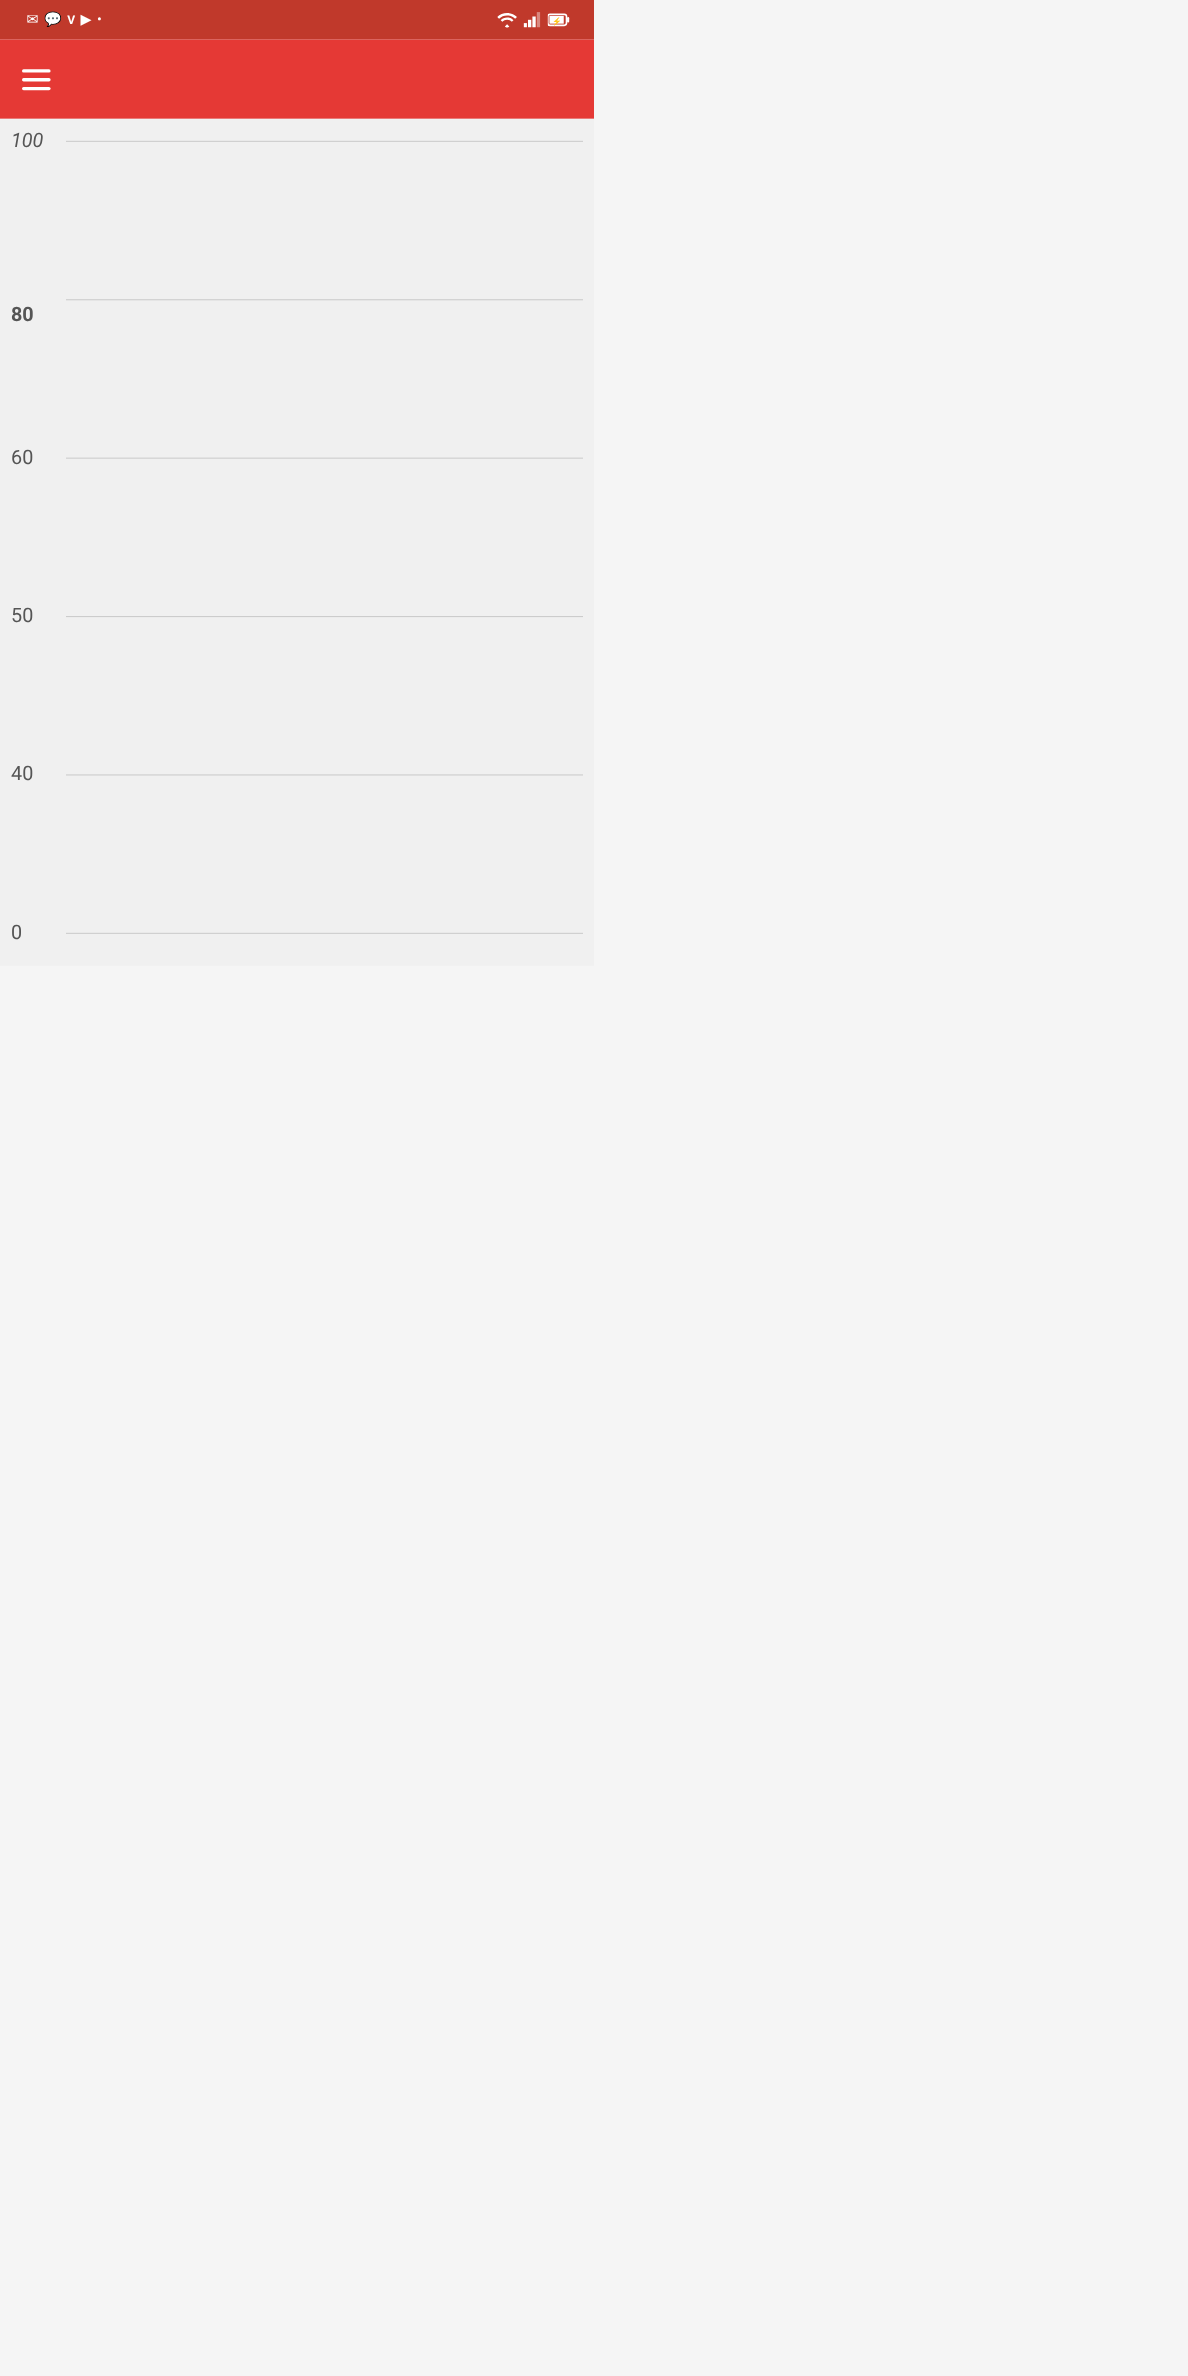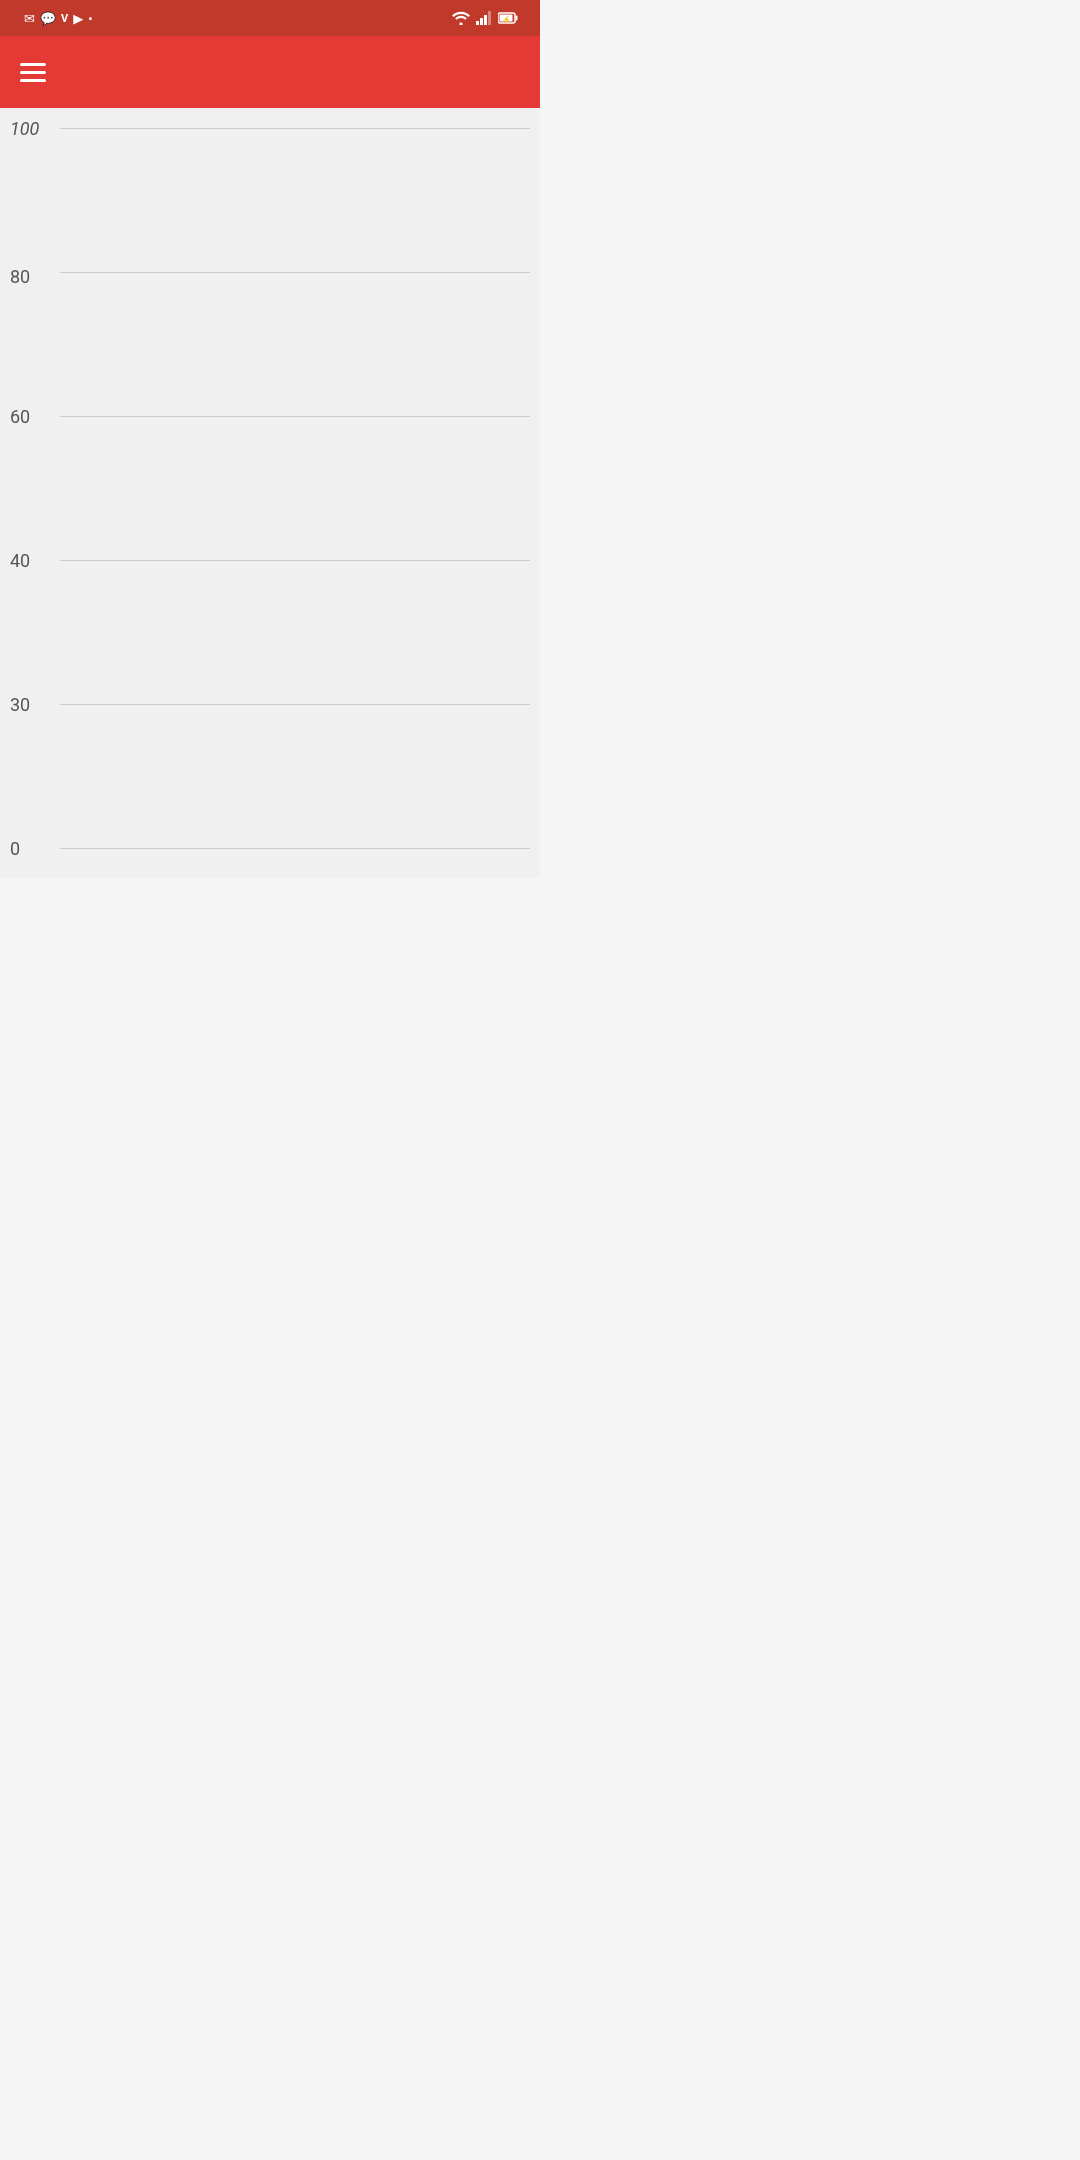--- a/index.html
+++ b/index.html
@@ -185,27 +185,27 @@
   <span class="app-title"></span>
 </div>
 
 <div class="chart-container">
   <div class="chart-area" id="chartArea">
 
     <div class="grid-lines" id="gridLines">
         <div class="grid-line" style="top: 720px;"></div>
         <div class="grid-label" style="top: 720px;">0</div>
         <div class="grid-line" style="top: 576px;"></div>
-        <div class="grid-label" style="top: 576px;">30</div>
+        <div class="grid-label" style="top: 576px;">40</div>
         <div class="grid-line" style="top: 432px;"></div>
-        <div class="grid-label" style="top: 432px;">40</div>
+        <div class="grid-label" style="top: 432px;">50</div>
         <div class="grid-line" style="top: 288px;"></div>
         <div class="grid-label" style="top: 288px; text-align: center;">60</div>
         <div class="grid-line" style="top: 144px;"></div>
-        <div class="grid-label" style="top: 148px;">80</div>
+        <div class="grid-label" style="top: 158px; font-weight: bold;">80</div>
         <div class="grid-line" style="top: 0px;"></div>
         <div class="grid-label" style="top: 0px; font-style: italic;">100</div>
       </div>
 
     <div class="bars-area" id="barsArea">
         <div class="bar-group">
           <div class="bar" style="height: 55%; background: rgb(91, 123, 222);"></div>
           <div class="bar" style="height: 55%; background: rgb(232, 86, 58);"></div>
           <div class="bar" style="height: 90%; background: rgb(233, 30, 140);"></div>
           <div class="bar" style="height: 57%; background: rgb(126, 200, 240);"></div>

